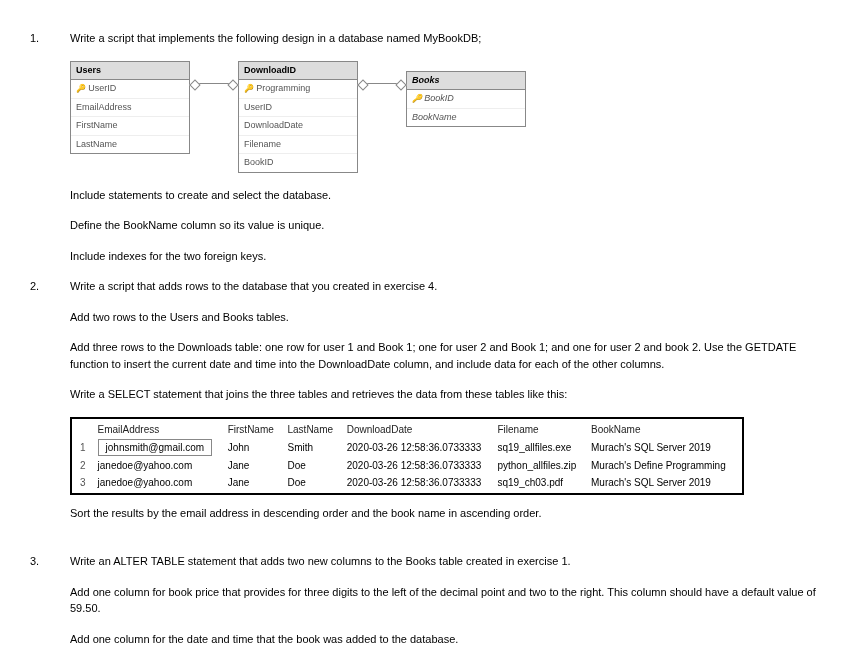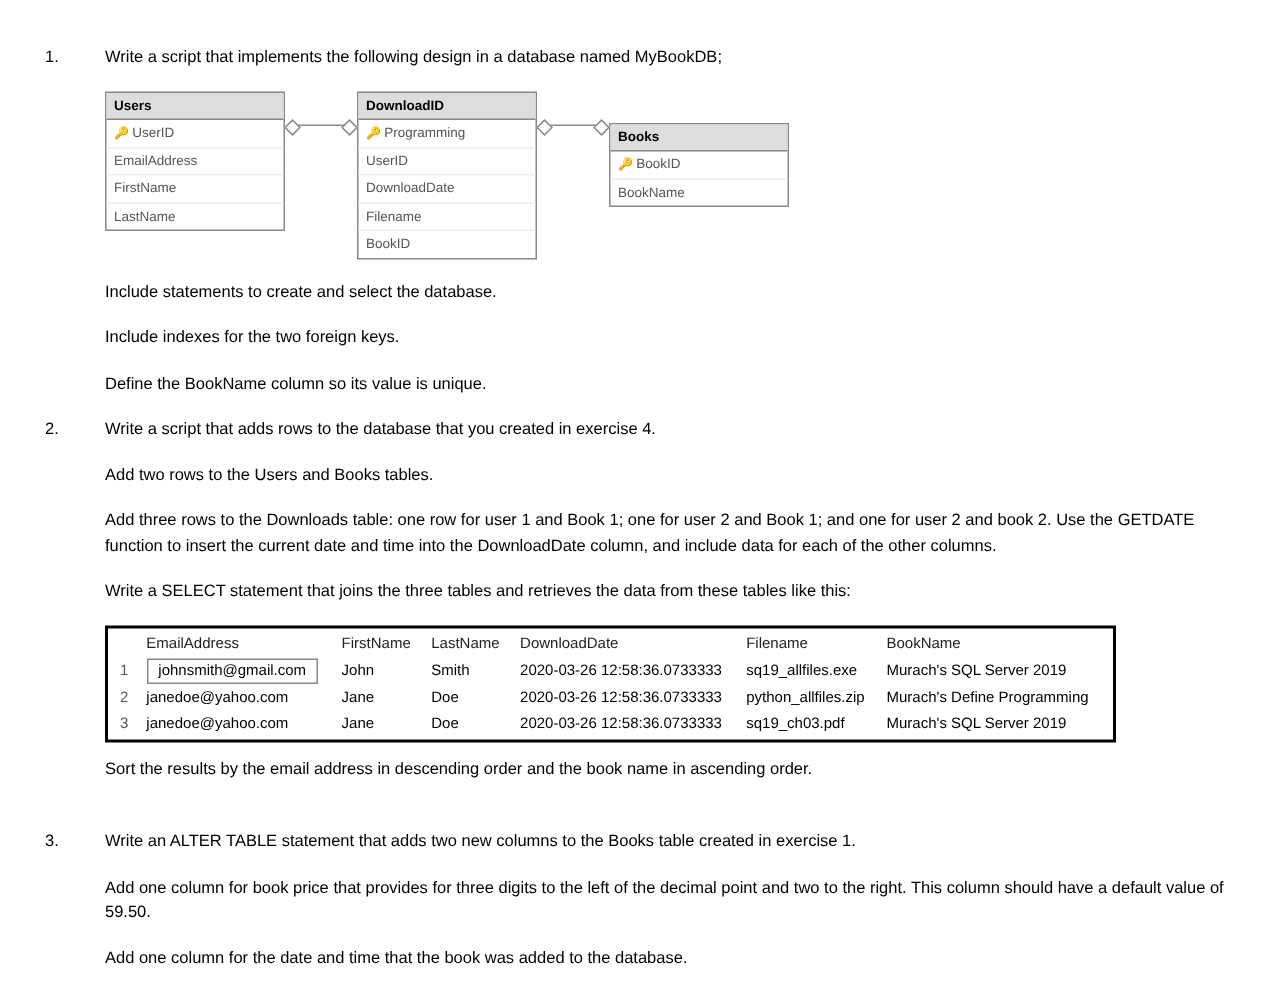--- a/index.html
+++ b/index.html
@@ -88,32 +88,32 @@
       <div class="connector"></div>
       <div class="entity">
         <div class="eh">DownloadID</div>
         <div class="row key">Programming</div>
         <div class="row">UserID</div>
         <div class="row">DownloadDate</div>
         <div class="row">Filename</div>
         <div class="row">BookID</div>
       </div>
       <div class="connector"></div>
-      <div class="entity" style="margin-top:21px;">
+      <div class="entity" style="margin-top:10px;font-style:italic;">
         <div class="eh">Books</div>
         <div class="row key">BookID</div>
         <div class="row">BookName</div>
       </div>
     </div>
 
     <div class="para">Include statements to create and select the database.</div>
-    <div class="para">Include indexes for the two foreign keys.</div>
     <div class="para">
       <span>Define the </span><span class="underline-red">BookName</span><span> column so its value is unique.</span>
     </div>
+    <div class="para">Include indexes for the two foreign keys.</div>
   </div>
 </div>
 
 <div class="q">
   <div class="qnum">2.</div>
   <div class="qbody">
     <div class="para">Write a script that adds rows to the database that you created in exercise 4.</div>
     <div class="para">Add two rows to the Users and Books tables.</div>
     <div class="para">
       <span>Add three rows to the Downloads table: one row for user 1 and Book 1; one for user 2 and Book 1; and one for user 2 and book 2. Use the GETDATE function to insert the current date and time into the </span><span class="underline-red">DownloadDate</span><span> column, and include data for each of the other columns.</span>

